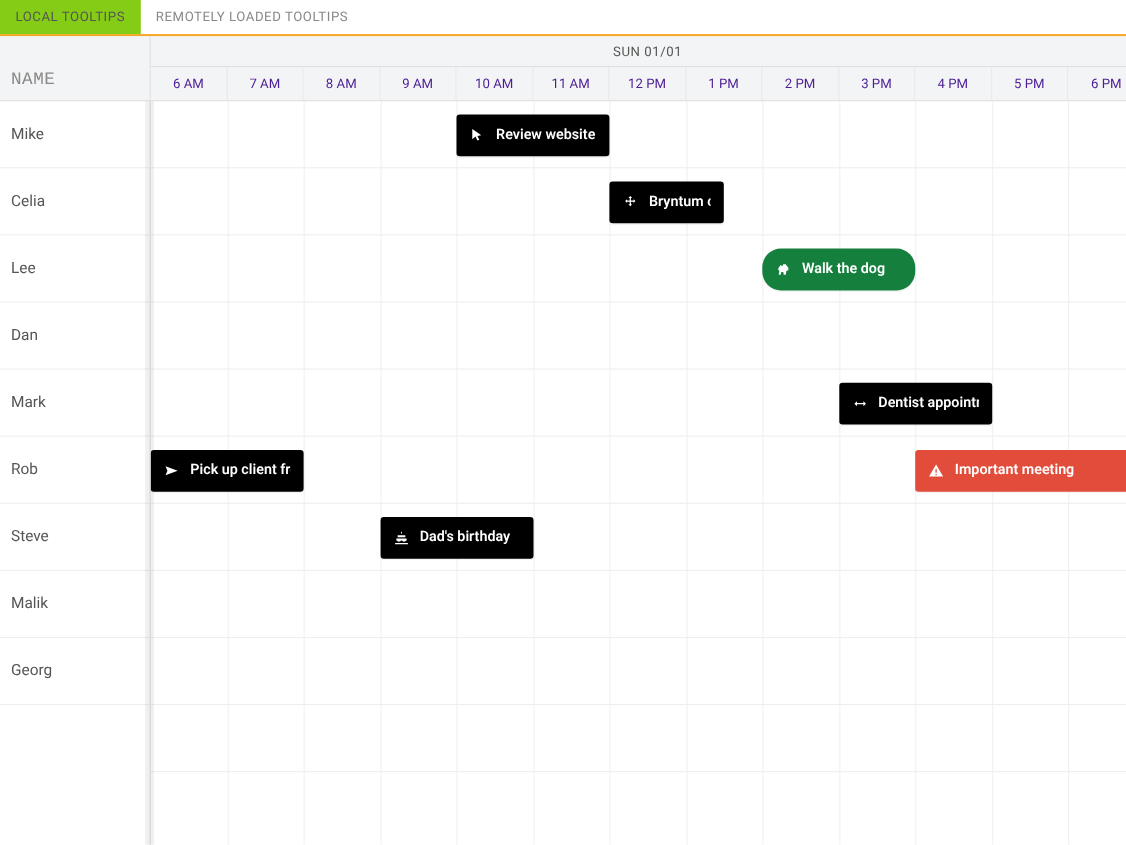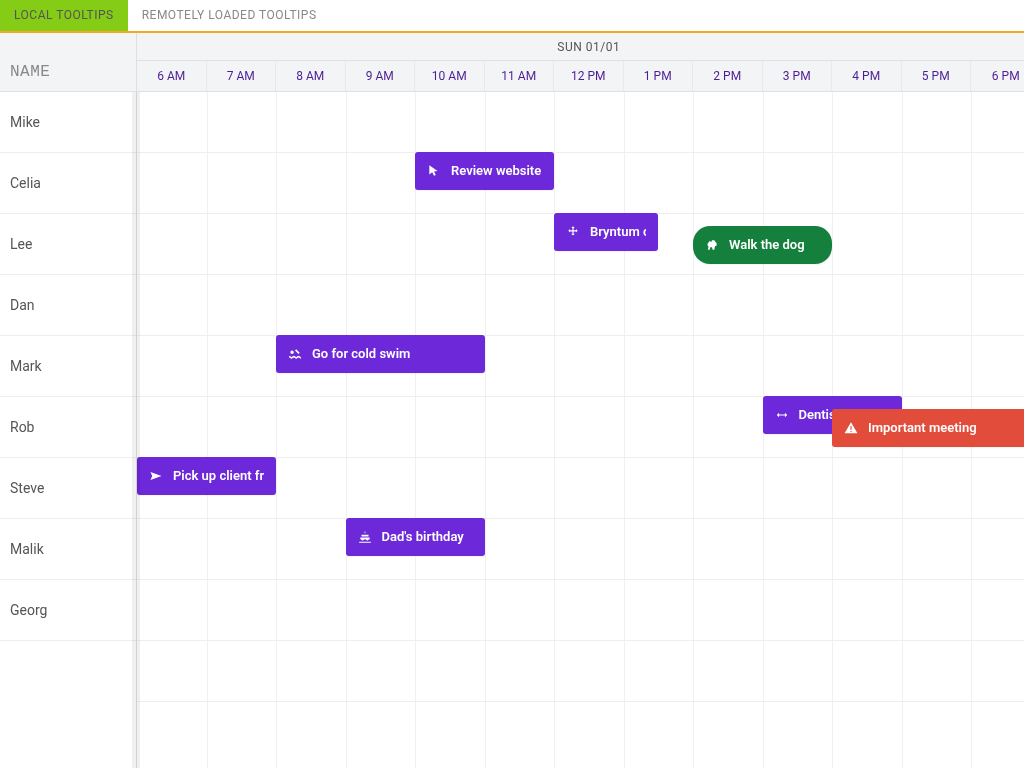--- a/index.html
+++ b/index.html
@@ -23,21 +23,21 @@
 .name-col { width: 137px; flex: 0 0 137px; border-right: 1px solid #e0e0e0; position: relative; }
 .splitter { position: absolute; top: 0; right: -4px; width: 8px; height: 100%; cursor: col-resize; background: rgba(0,0,0,0.06); z-index: 4; }
 .name-cell { height: 61px; display: flex; align-items: center; padding-left: 10px; font-size: 14px; color: #555; border-bottom: 1px solid #eee; }
 
 .grid { position: relative; flex: 1; overflow: hidden; }
 .row { position: absolute; left: 0; width: 100%; height: 61px; border-bottom: 1px solid #eee; }
 .vlines { position: absolute; top: 0; left: 0; width: 100%; height: 100%; pointer-events: none; }
 .vline { position: absolute; top: 0; width: 1px; height: 100%; background: #f0f0f0; }
 
 .event { position: absolute; height: 38px; border-radius: 3px; color: #fff; font-size: 13px; font-weight: 600; display: flex; align-items: center; padding: 0 12px; gap: 10px; overflow: hidden; white-space: nowrap; cursor: pointer; box-shadow: 0 1px 1px rgba(0,0,0,0.05); }
-.event.green { background: #6d28d9; margin-top: 48px; }
+.event.green { background: #000000; }
 .event.pink { background: #15803d; border-radius: 17px; }
 .event.red { background: #e24c3a; }
 .event .ico { flex: 0 0 auto; display: inline-flex; }
 .event .lbl { overflow: hidden; text-overflow: clip; }
 
 svg { display: block; }
 </style>
 </head>
 <body>
 
@@ -123,28 +123,20 @@
           <span class="lbl">Bryntum onboarding</span>
         </div>
         <div class="event pink" style="left: 556px; width: 139px; top: 133.5px;">
           <span class="ico">
             <svg width="14" height="14" viewBox="0 0 24 24" fill="currentColor">
               <path d="M5 9l3-4 3 2 1-3h4l2 3 2 2v4l-3 1-1 6h-3l-1-4h-3l-1 4H5l1-6-2-2z"></path>
             </svg>
           </span>
           <span class="lbl">Walk the dog</span>
         </div>
-        <div class="event green" style="left: 139px; width: 208.5px; top: 194.5px;">
-          <span class="ico">
-            <svg width="14" height="14" viewBox="0 0 24 24" fill="currentColor">
-              <path d="M2 18c2 0 2 2 4 2s2-2 4-2 2 2 4 2 2-2 4-2 2 2 4 2v-3c-2 0-2-2-4-2s-2 2-4 2-2-2-4-2-2 2-4 2-2-2-4-2zM7 6a3 3 0 1 1 0 6 3 3 0 0 1 0-6zm7-2l6 6-2 2-6-6z"></path>
-            </svg>
-          </span>
-          <span class="lbl">Go for cold swim</span>
-        </div>
         <div class="event green" style="left: 625.5px; width: 139px; top: 255.5px;">
           <span class="ico">
             <svg width="14" height="14" viewBox="0 0 24 24" fill="currentColor">
               <path d="M3 12l4-4v3h10V8l4 4-4 4v-3H7v3z"></path>
             </svg>
           </span>
           <span class="lbl">Dentist appointment</span>
         </div>
         <div class="event green" style="left: 0px; width: 139px; top: 316.5px;">
           <span class="ico">

